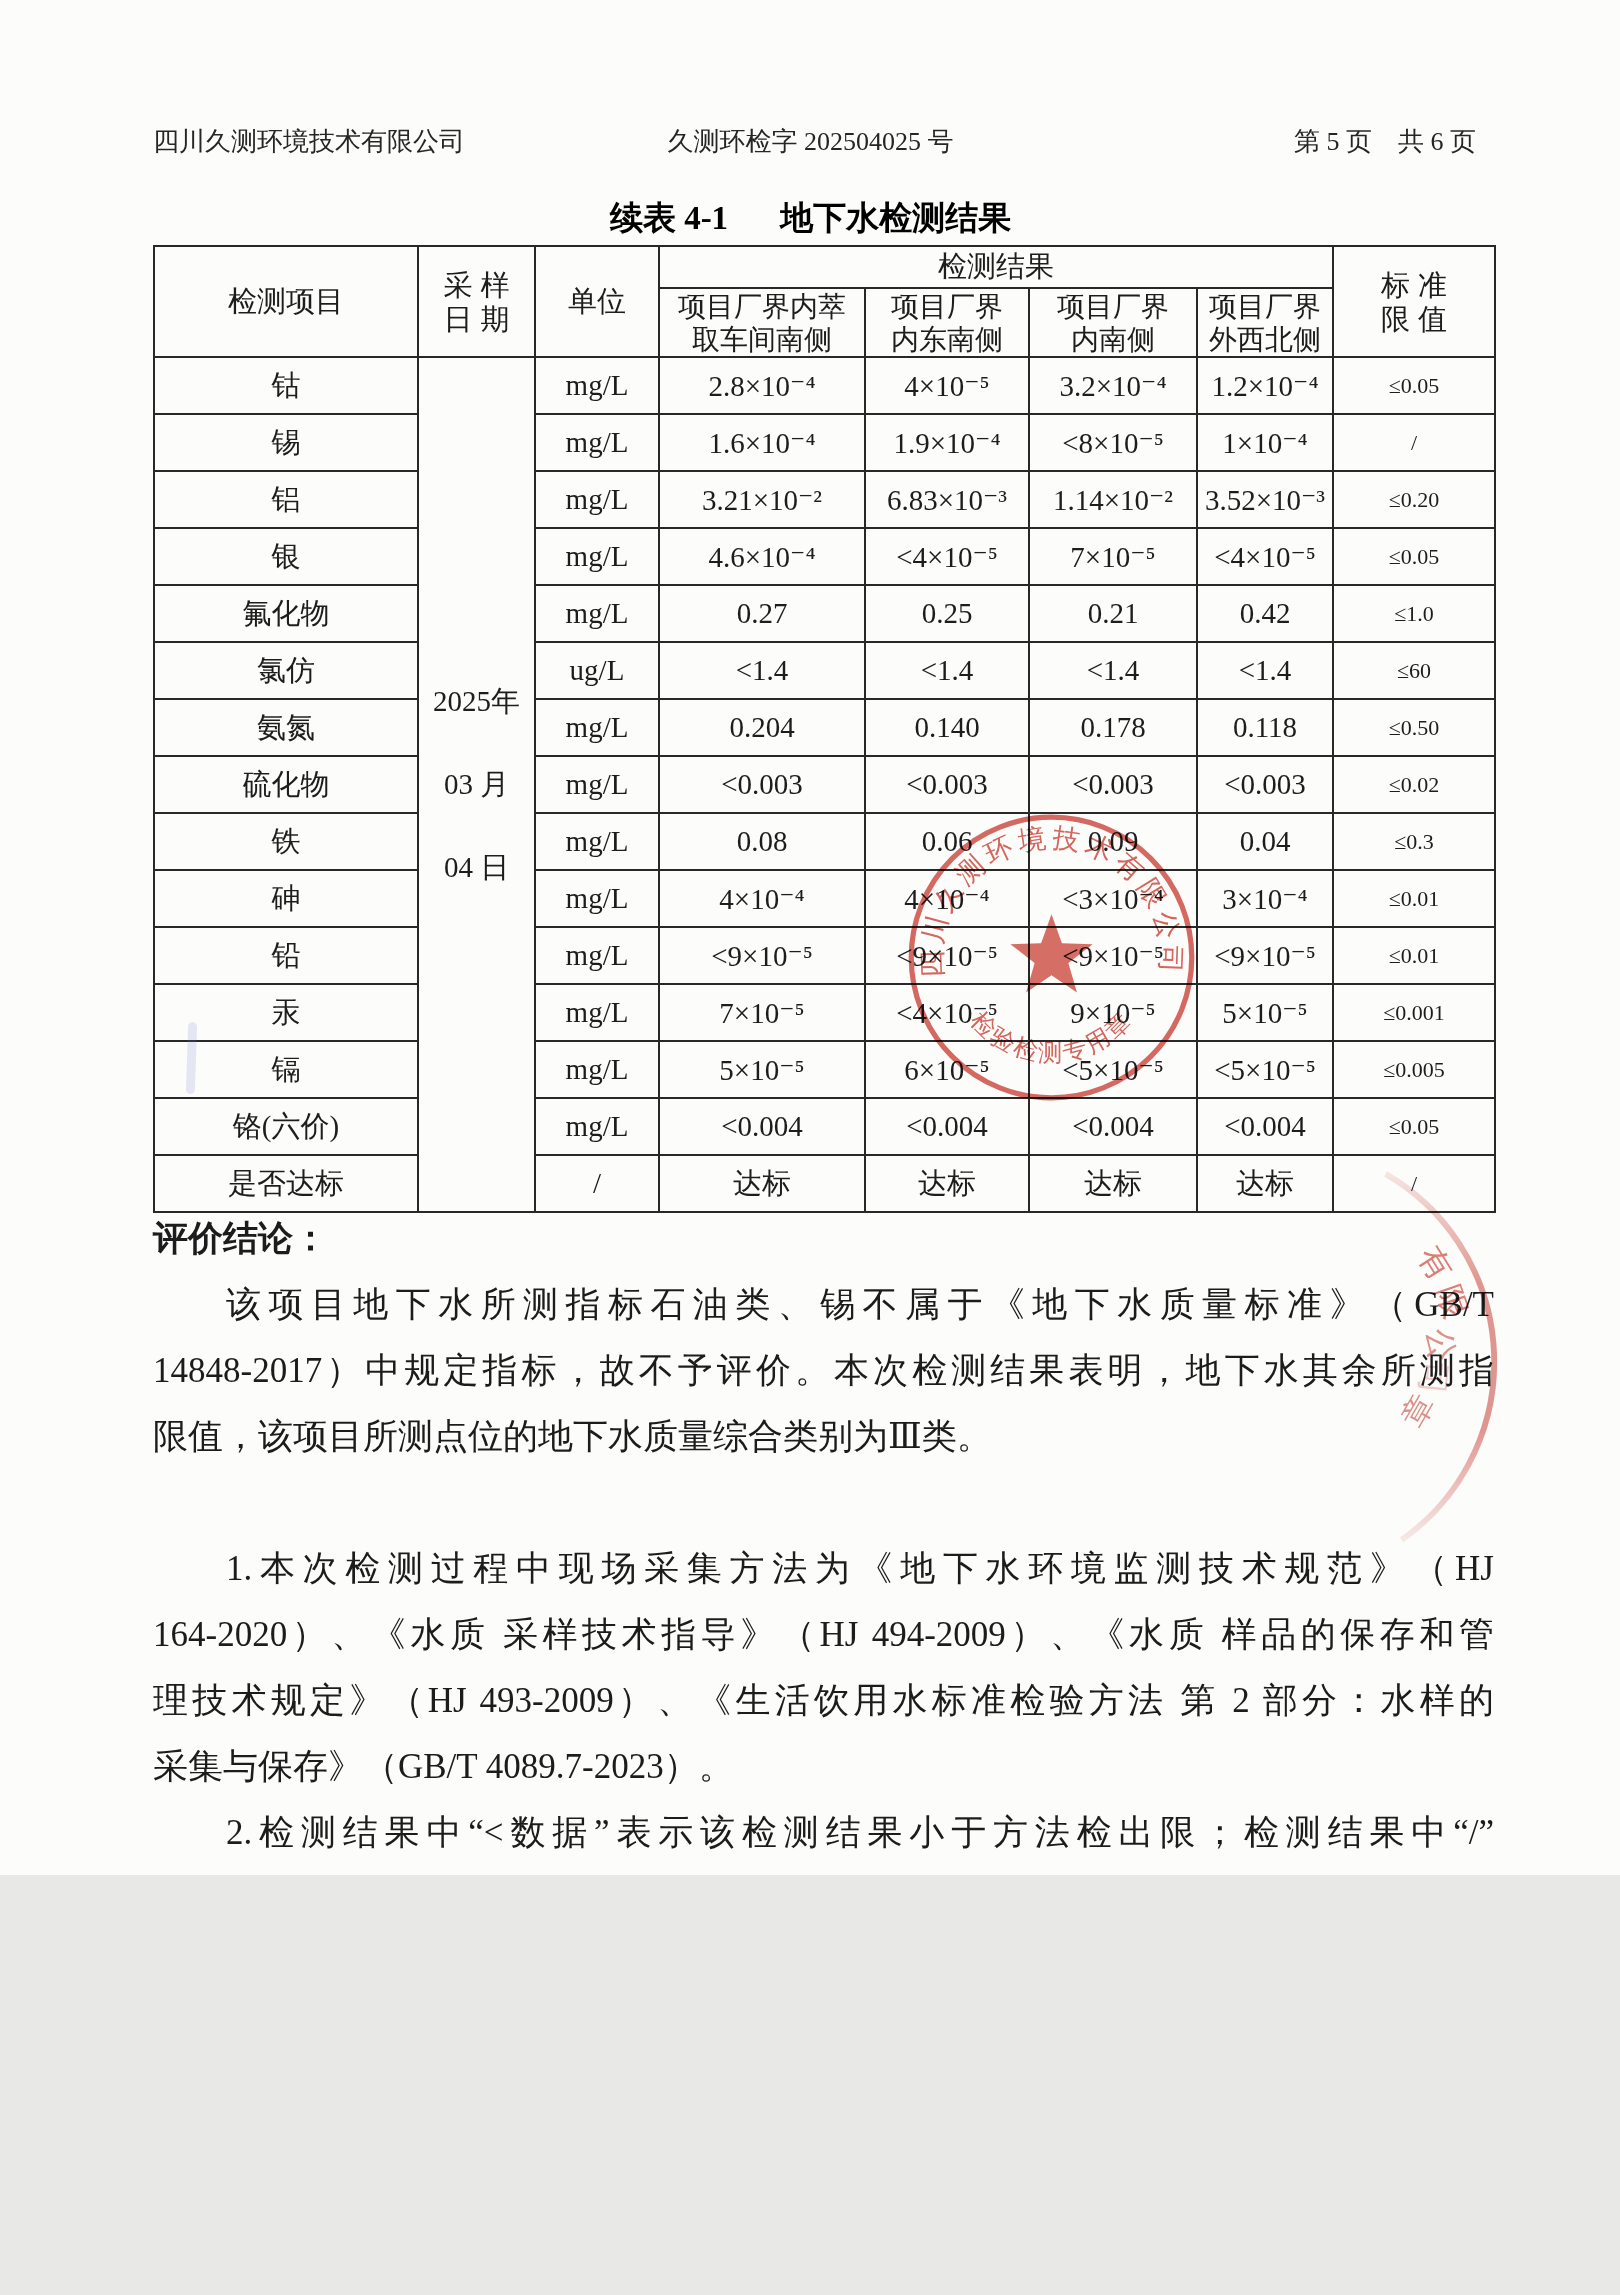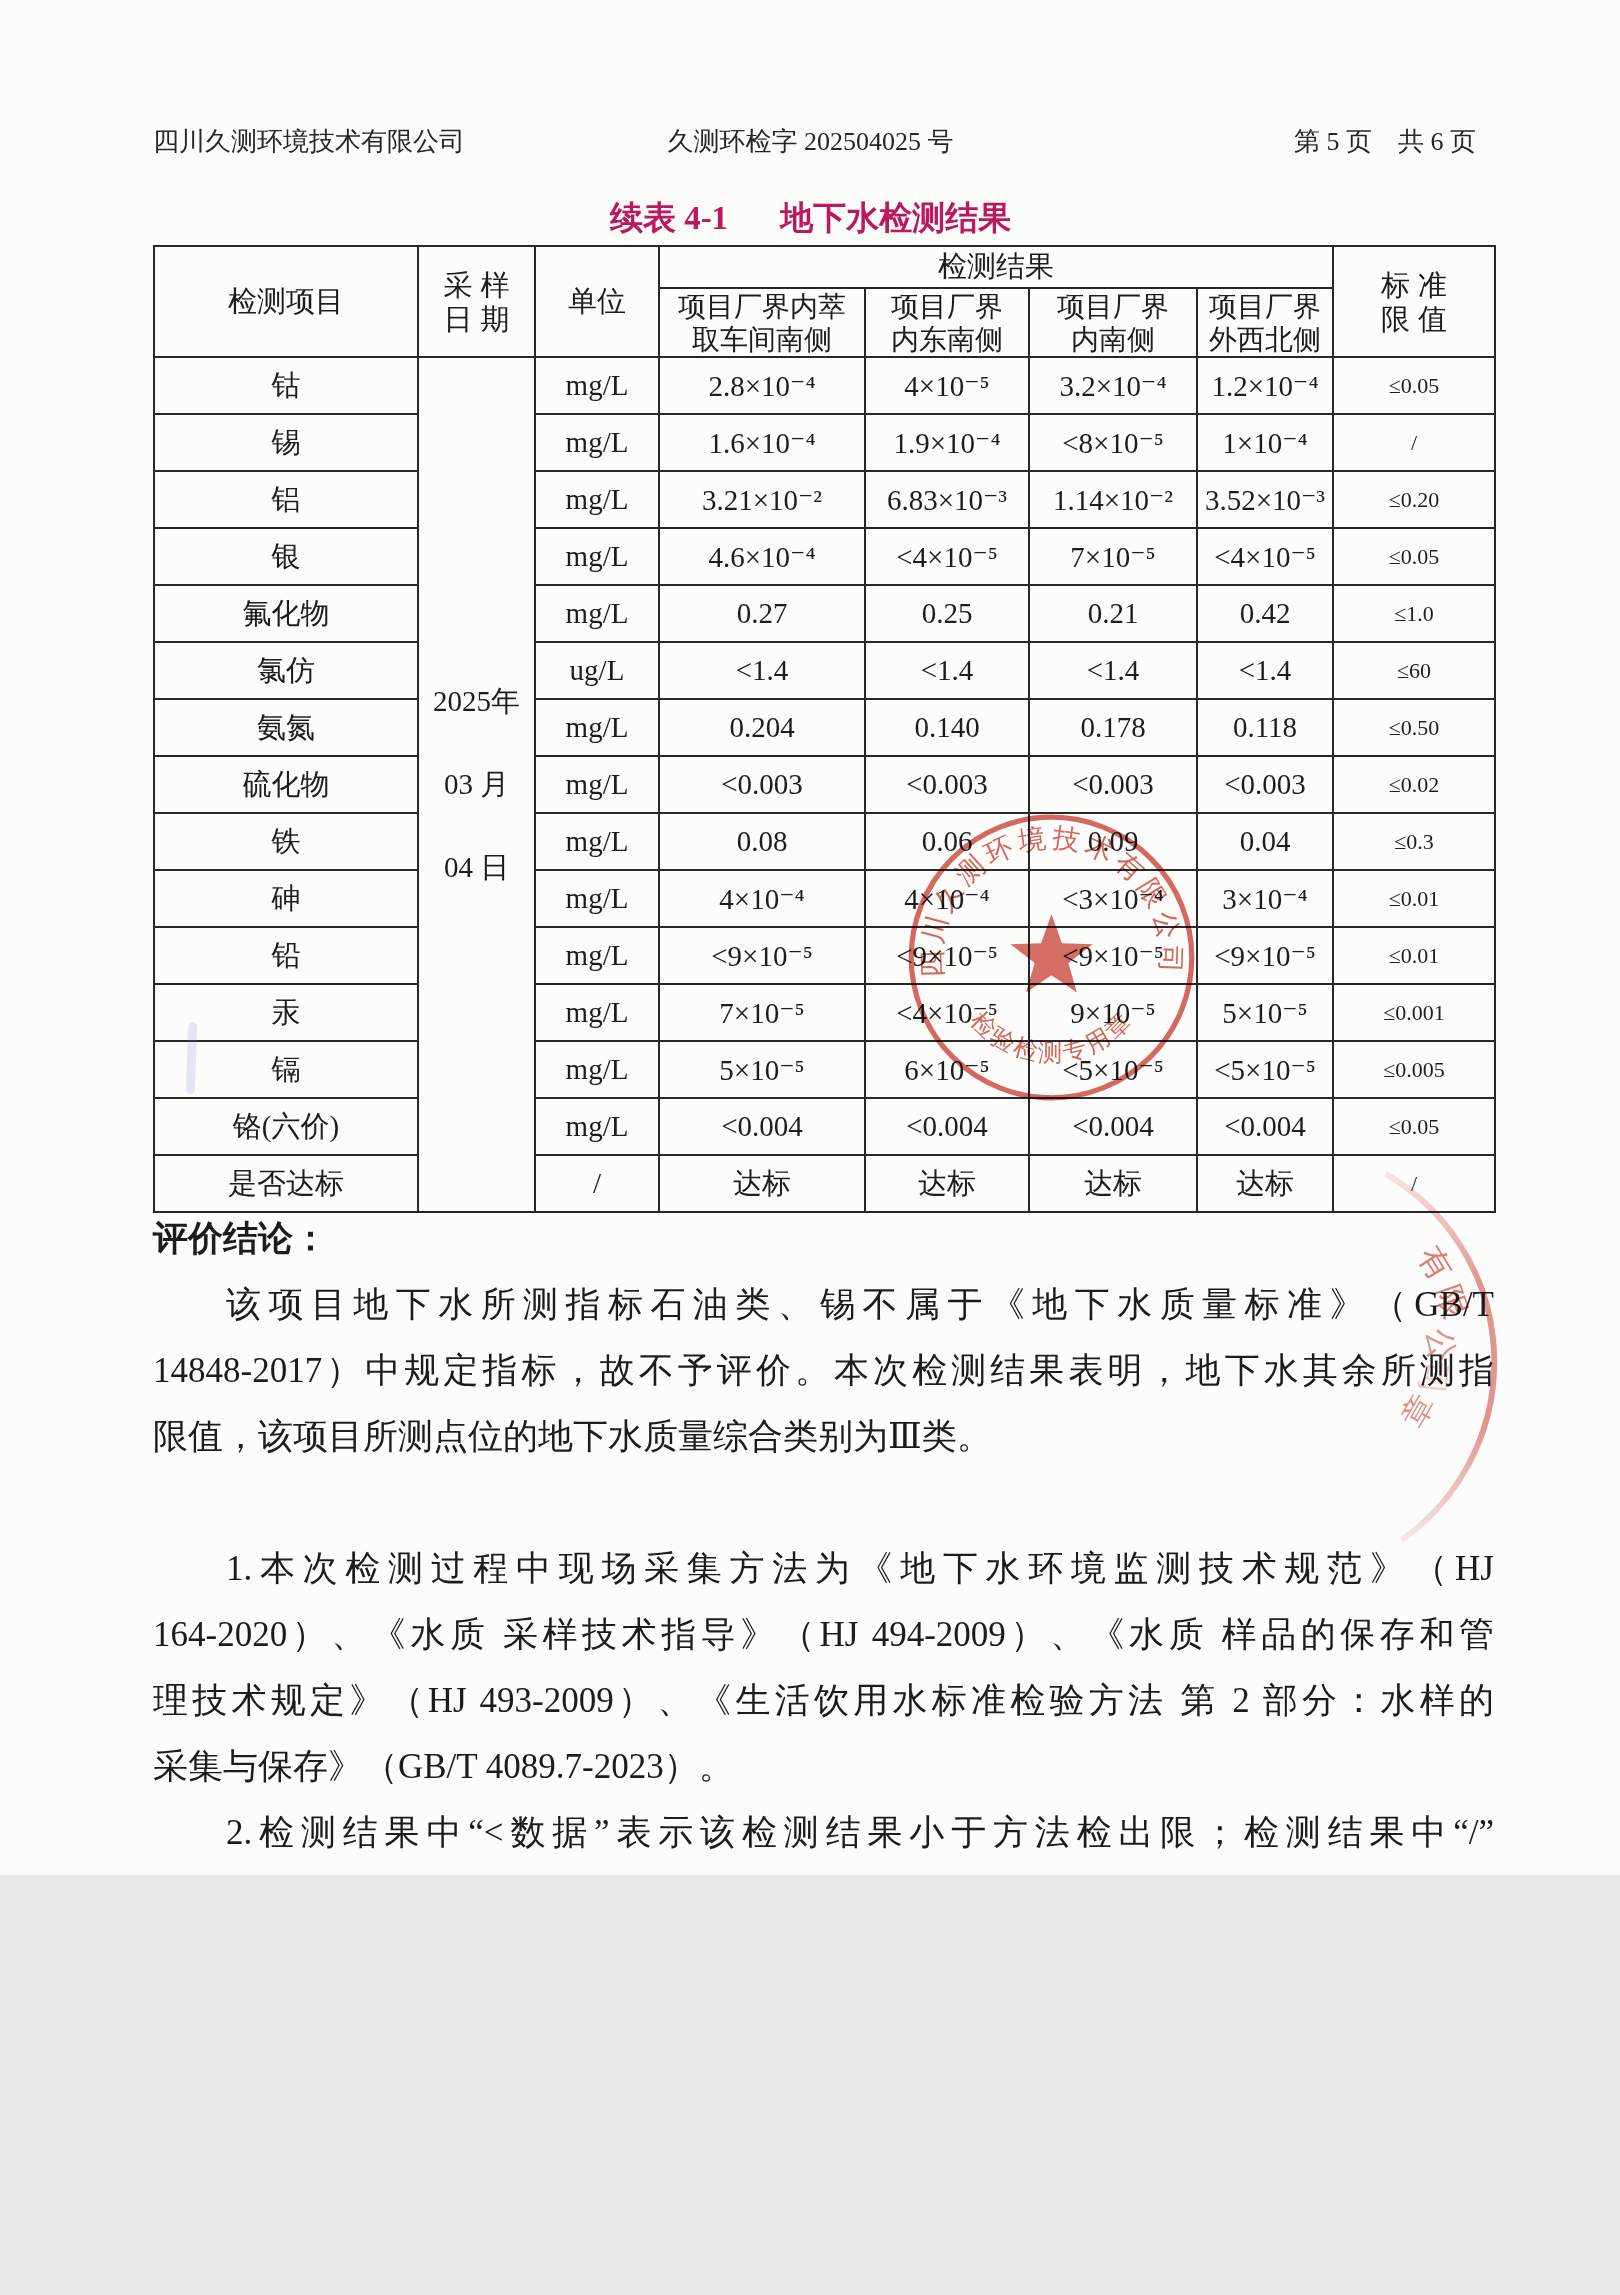--- a/index.html
+++ b/index.html
@@ -8,21 +8,21 @@
     background:#fcfcfb;overflow:hidden;
     font-family:"Liberation Serif","DejaVu Serif",serif;color:#1f1f1f;
   }
   
   .ph{position:absolute;top:126px;font-size:26px;line-height:31px;white-space:nowrap;color:#262626;}
   .ph-left{left:153px;}
   .ph-center{left:0;right:0;text-align:center;}
   .ph-right{right:145px;}
   
   .title{position:absolute;top:196px;left:0;right:0;text-align:center;
-         font-size:33px;font-weight:700;color:#be185d;white-space:nowrap;}
+         font-size:33px;font-weight:700;color:#000000;white-space:nowrap;}
   .title .gap{display:inline-block;width:52px;}
   
   table.report{
     position:absolute;left:153px;top:245px;width:1341px;
     border-collapse:collapse;table-layout:fixed;
     font-size:29px;color:#1d1d1d;
   }
   table.report td{
     border:2px solid #282828;border-top-width:2.6px;border-bottom-width:2.6px;
     text-align:center;vertical-align:middle;padding:0;overflow:hidden;

